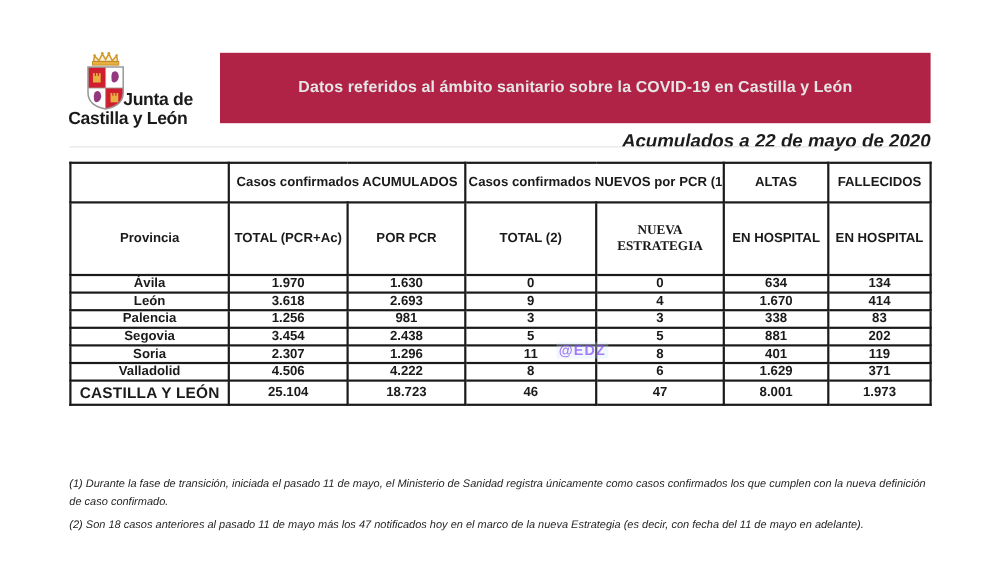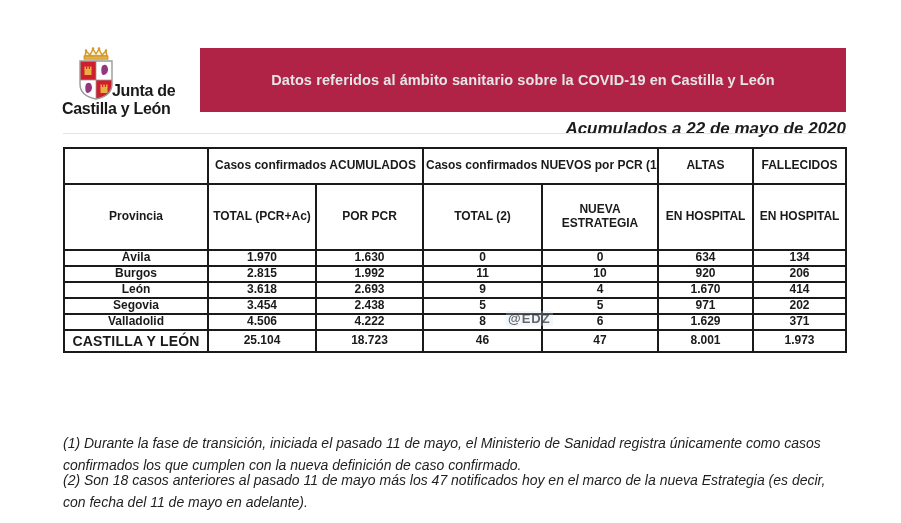--- a/index.html
+++ b/index.html
@@ -53,43 +53,43 @@
     border-collapse:collapse; table-layout:fixed; width:782px;
   }
   table.covid th, table.covid td {
     border:2px solid #1a1a1a;
     font-size:12px; font-weight:bold;
     text-align:center; vertical-align:middle;
     padding:0 2px;
     line-height:1.15;
     overflow:hidden; white-space:nowrap;
   }
-  table.covid td.wrapok, table.covid th.wrapok { white-space:normal; }
+  table.covid td.wrapok, table.covid th.wrapok { white-space:normal;font-family:Liberation Serif, serif; }
   tr.grp-row { height:36px; }
   tr.sub-row { height:66px; }
   td.blank { border:none; background:#fff; }
   tbody tr { height:16px; }
   tbody td { padding-top:0; padding-bottom:0; }
   td.prov, th.prov { text-align:left; padding-left:5px;margin-top:32px; }
   tr.total-row { height:22px; }
   tr.total-row td.prov { font-size:14px; letter-spacing:0.2px; }
 
   
   .watermark {
     position:absolute; left:506px; top:311px;
     font-size:13px; font-weight:bold; letter-spacing:1px;
-    color:#404040; opacity:0.8;
+    color:#8b5cf6; opacity:0.8;
     background:rgba(205,225,245,0.35);
     padding:0 2px;
   }
 
   
   .footnote {
     position:absolute; left:63px; width:784px;
-    font-size:14px; font-style:italic; color:#1f1f1f;
+    font-size:10px; font-style:italic; color:#1f1f1f;
     line-height:1.55;
   }
   .fn1 { top:433px; }
   .fn2 { top:470px;font-style:italic; }
 </style>
 </head>
 <body>
 
 <div class="page">
 
@@ -176,45 +176,54 @@
           <tr>
             <td class="prov">Ávila</td>
             <td>1.970</td>
             <td>1.630</td>
             <td>0</td>
             <td>0</td>
             <td>634</td>
             <td>134</td>
           </tr>
           <tr>
-            <td class="prov">Burgos</td>
-            <td>2.815</td>
-            <td>1.992</td>
-            <td>11</td>
-            <td>10</td>
-            <td>920</td>
-            <td>206</td>
-          </tr>
-          <tr>
             <td class="prov">León</td>
             <td>3.618</td>
             <td>2.693</td>
             <td>9</td>
             <td>4</td>
             <td>1.670</td>
             <td>414</td>
           </tr>
           <tr>
+            <td class="prov">Palencia</td>
+            <td>1.256</td>
+            <td>981</td>
+            <td>3</td>
+            <td>3</td>
+            <td>338</td>
+            <td>83</td>
+          </tr>
+          <tr>
             <td class="prov">Segovia</td>
             <td>3.454</td>
             <td>2.438</td>
             <td>5</td>
             <td>5</td>
-            <td>971</td>
+            <td>881</td>
             <td>202</td>
+          </tr>
+          <tr>
+            <td class="prov">Soria</td>
+            <td>2.307</td>
+            <td>1.296</td>
+            <td>11</td>
+            <td>8</td>
+            <td>401</td>
+            <td>119</td>
           </tr>
           <tr>
             <td class="prov">Valladolid</td>
             <td>4.506</td>
             <td>4.222</td>
             <td>8</td>
             <td>6</td>
             <td>1.629</td>
             <td>371</td>
           </tr>

